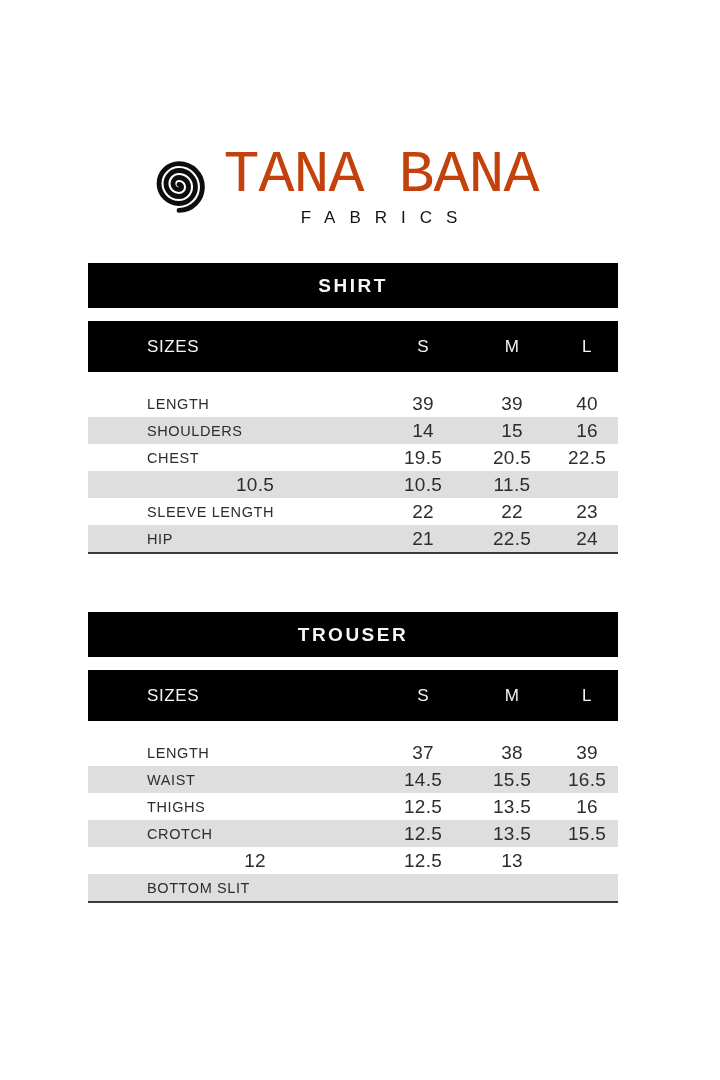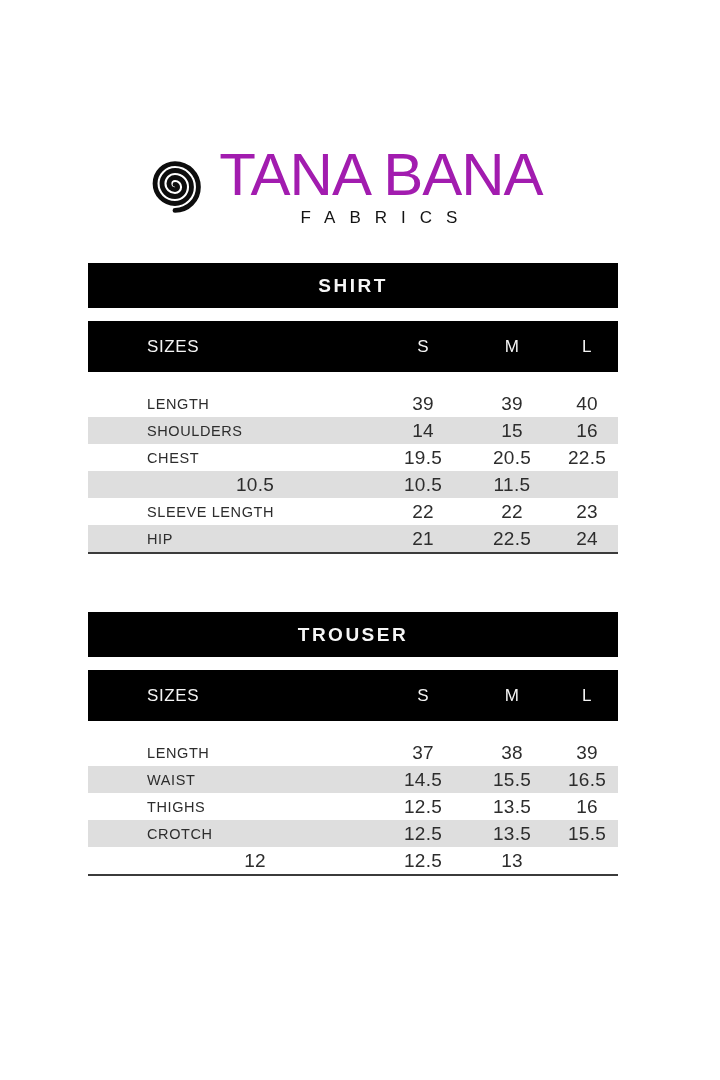--- a/index.html
+++ b/index.html
@@ -15,23 +15,23 @@
   
   .logo {
     position: absolute; top: 145px; left: 0; width: 720px;
     display: flex; align-items: flex-start; justify-content: center;
     gap: 18px; transform: translateX(-14px);
   }
   .spiral { display: block; margin-top: 16px; width: 52px; height: 52px; }
   .spiral svg { display: block; transform: rotate(90deg); }
   .logo-text { display: flex; flex-direction: column; align-items: center; }
   .brand {
-    font-family: Liberation Sans, sans-serif;
+    font-family: Liberation Mono, monospace;
     font-size: 60px; line-height: 1; letter-spacing: -1px;
-    color: #a21caf; white-space: nowrap;
+    color: #c2410c; white-space: nowrap;
   }
   .brand-sub {
     font-size: 17px; letter-spacing: 14px; text-indent: 10px;
     color: #141414; margin-top: 3px; white-space: nowrap; text-align: center;
   }
 
   
   .table-section { position: absolute; left: 88px; width: 530px; }
   .section-shirt   { top: 263px; }
   .section-trouser { top: 612px; }
@@ -157,16 +157,22 @@
         <span class="lbl">CROTCH</span>
         <span class="val">12.5</span>
         <span class="val">13.5</span>
         <span class="val">15.5</span>
       </div>
       <div class="row grid">
         <span class="val">12</span>
         <span class="val">12.5</span>
         <span class="val">13</span>
       </div>
+      <div class="row grid alt">
+        <span class="lbl">BOTTOM SLIT</span>
+        <span class="val"></span>
+        <span class="val"></span>
+        <span class="val"></span>
+      </div>
     </div>
   </section>
 
 </div>
 
 </body></html>

